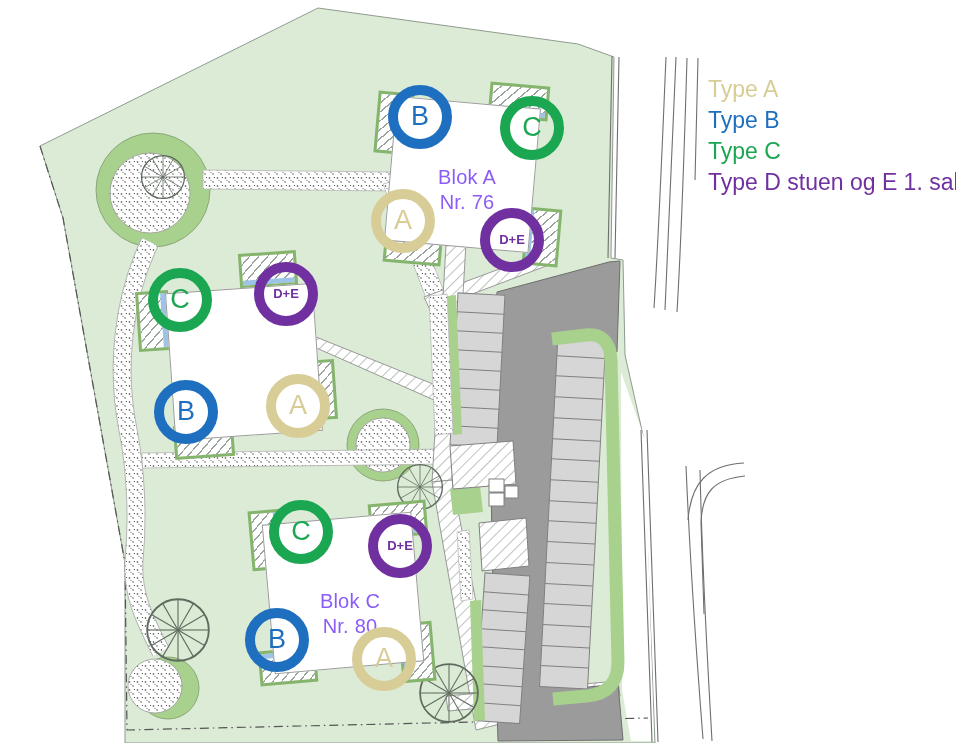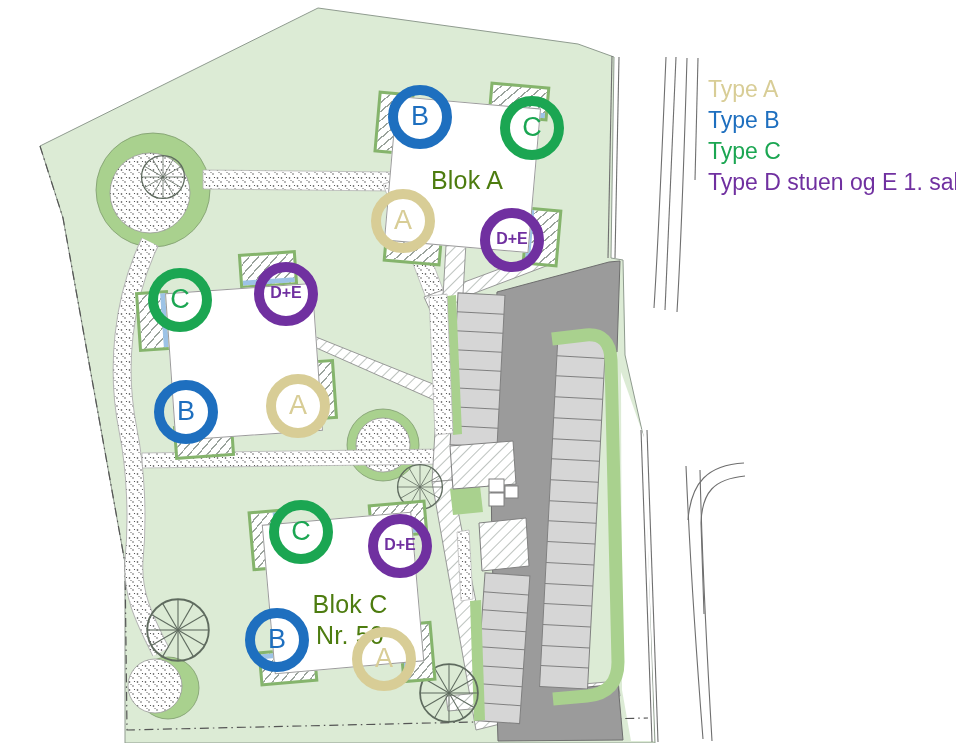--- a/index.html
+++ b/index.html
@@ -13,29 +13,29 @@
      border:3px solid #85b46c;box-sizing:border-box;}
   .blue-right{box-shadow:inset -5px 0 0 #9dc3e6;}
   .blue-left{box-shadow:inset 5px 0 0 #9dc3e6;}
   .blue-top{box-shadow:inset 0 5px 0 #9dc3e6;}
   .blue-bottom{box-shadow:inset 0 -5px 0 #9dc3e6;}
 
   
   .building{position:absolute;z-index:3;background:#ffffff;border:1.5px solid #9b9b9b;
             box-sizing:border-box;}
 
-  .blok-label{position:absolute;z-index:4;text-align:center;color:#4d7c0f;
-              font-size:25px;line-height:1.25;letter-spacing:.2px;}
+  .blok-label{position:absolute;z-index:4;text-align:center;color:#8b5cf6;
+              font-size:20px;line-height:1.25;letter-spacing:.2px;}
 
   
   .marker{position:absolute;z-index:5;width:64px;height:64px;border-radius:50%;
           border:10px solid #000;box-sizing:border-box;display:flex;
           align-items:center;justify-content:center;font-size:27px;background:transparent;}
   .marker span{transform:translateY(-1px);}
-  .marker.small span{font-size:16px;font-weight:bold;letter-spacing:0;}
+  .marker.small span{font-size:13px;font-weight:bold;letter-spacing:0;}
 
   
   .legend{position:absolute;left:708px;top:74px;z-index:4;font-size:23px;line-height:31px;}
   .legend-item{white-space:nowrap;}
 </style>
 </head>
 <body>
 
 <div class="stage">
 
@@ -174,24 +174,25 @@
   <div class="terrace blue-bottom" style="left:369px;top:502px;width:58px;height:35px;transform:rotate(-5deg);"></div>
   <div class="terrace blue-top" style="left:259px;top:649px;width:58px;height:35px;transform:rotate(-5deg);"></div>
   <div class="terrace blue-left" style="left:400px;top:622px;width:34px;height:60px;transform:rotate(-5deg);"></div>
 
   <div class="building" style="left:390px;top:102px;width:145px;height:145px;transform:rotate(5deg);"></div>
   <div class="building" style="left:170px;top:288px;width:148px;height:148px;transform:rotate(-4deg);"></div>
   <div class="building" style="left:268px;top:518px;width:150px;height:150px;transform:rotate(-5deg);"></div>
 
   <div class="blok-label" style="left:402px;top:165px;width:130px;">
     <div>Blok A</div>
+    <div>Nr. 76</div>
   </div>
   <div class="blok-label" style="left:285px;top:589px;width:130px;">
     <div>Blok C</div>
-    <div>Nr. 50</div>
+    <div>Nr. 80</div>
   </div>
 
   <div class="marker" style="left: 388px; top: 85px; border-color: rgb(30, 111, 191); color: rgb(30, 111, 191);">
     <span>B</span>
     </div>
   <div class="marker" style="left: 500px; top: 96px; border-color: rgb(27, 166, 82); color: rgb(27, 166, 82);">
     <span>C</span>
     </div>
   <div class="marker" style="left: 371px; top: 189px; border-color: rgb(216, 205, 150); color: rgb(216, 205, 150);">
     <span>A</span>

